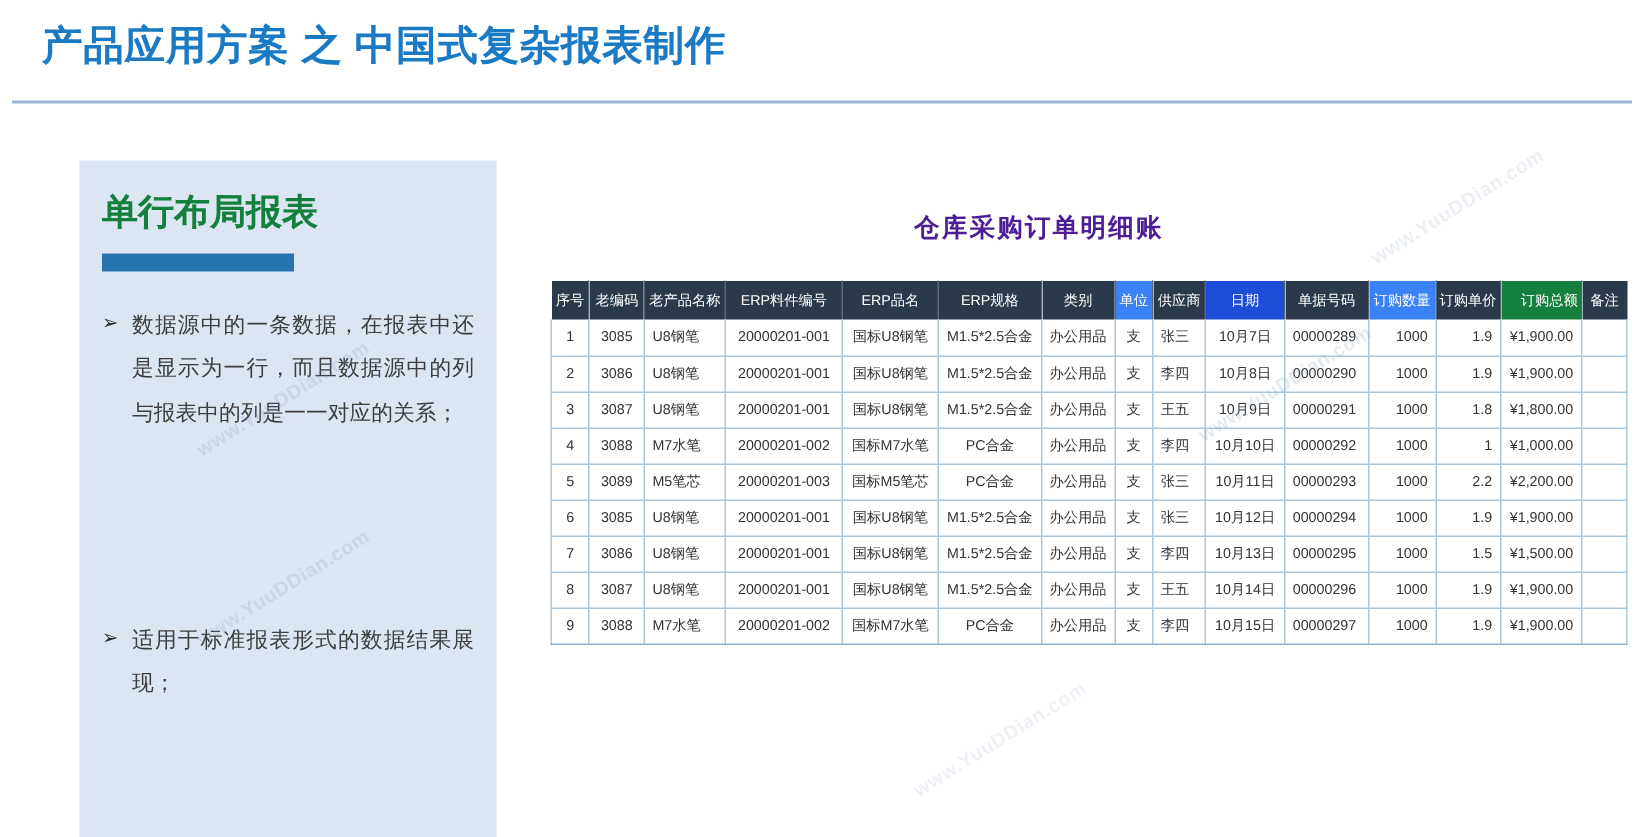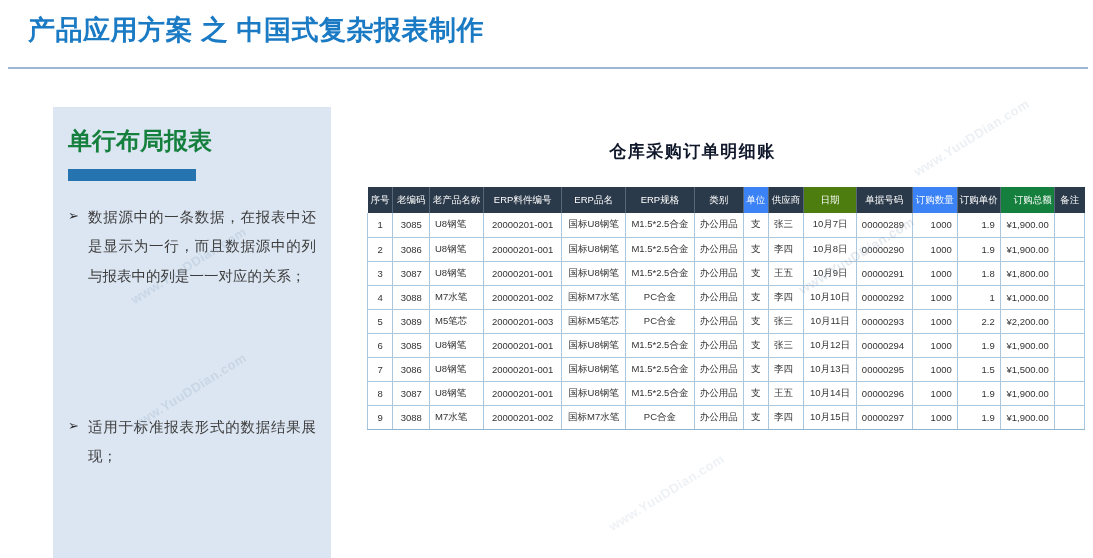--- a/index.html
+++ b/index.html
@@ -83,21 +83,21 @@
     left: 340px; top: 107px;
     width: 745px; height: 451px;
   }
   #report-title {
     position: absolute;
     left: 0; top: 33px;
     width: 705px;
     text-align: center;
     font-size: 17px;
     font-weight: bold;
-    color: #0f172a;
+    color: #4c1d95;
     letter-spacing: 1.5px;
   }
 
   
   #report-table-wrap {
     position: absolute;
     left: 27px; top: 80px;
   }
   table#report-table {
     border-collapse: collapse;
@@ -196,21 +196,21 @@
         <tr>
             <th style="background: rgb(43, 58, 74);">序号</th>
             <th style="background: rgb(43, 58, 74);">老编码</th>
             <th style="background: rgb(43, 58, 74);">老产品名称</th>
             <th style="background: rgb(43, 58, 74);">ERP料件编号</th>
             <th style="background: rgb(43, 58, 74);">ERP品名</th>
             <th style="background: rgb(43, 58, 74);">ERP规格</th>
             <th style="background: rgb(43, 58, 74);">类别</th>
             <th style="background: #3b82f6;">单位</th>
             <th style="background: rgb(43, 58, 74);">供应商</th>
-            <th style="background: #4d7c0f;">日期</th>
+            <th style="background: #1d4ed8;">日期</th>
             <th style="background: rgb(43, 58, 74); font-family: Liberation Mono, monospace;">单据号码</th>
             <th style="background: #3b82f6;">订购数量</th>
             <th style="background: rgb(43, 58, 74);">订购单价</th>
             <th style="background: #15803d; text-align: right;">订购总额</th>
             <th style="background: rgb(43, 58, 74);">备注</th>
           </tr>
       </thead>
       <tbody>
           <tr>
             <td class="c-center c-first">1</td>

